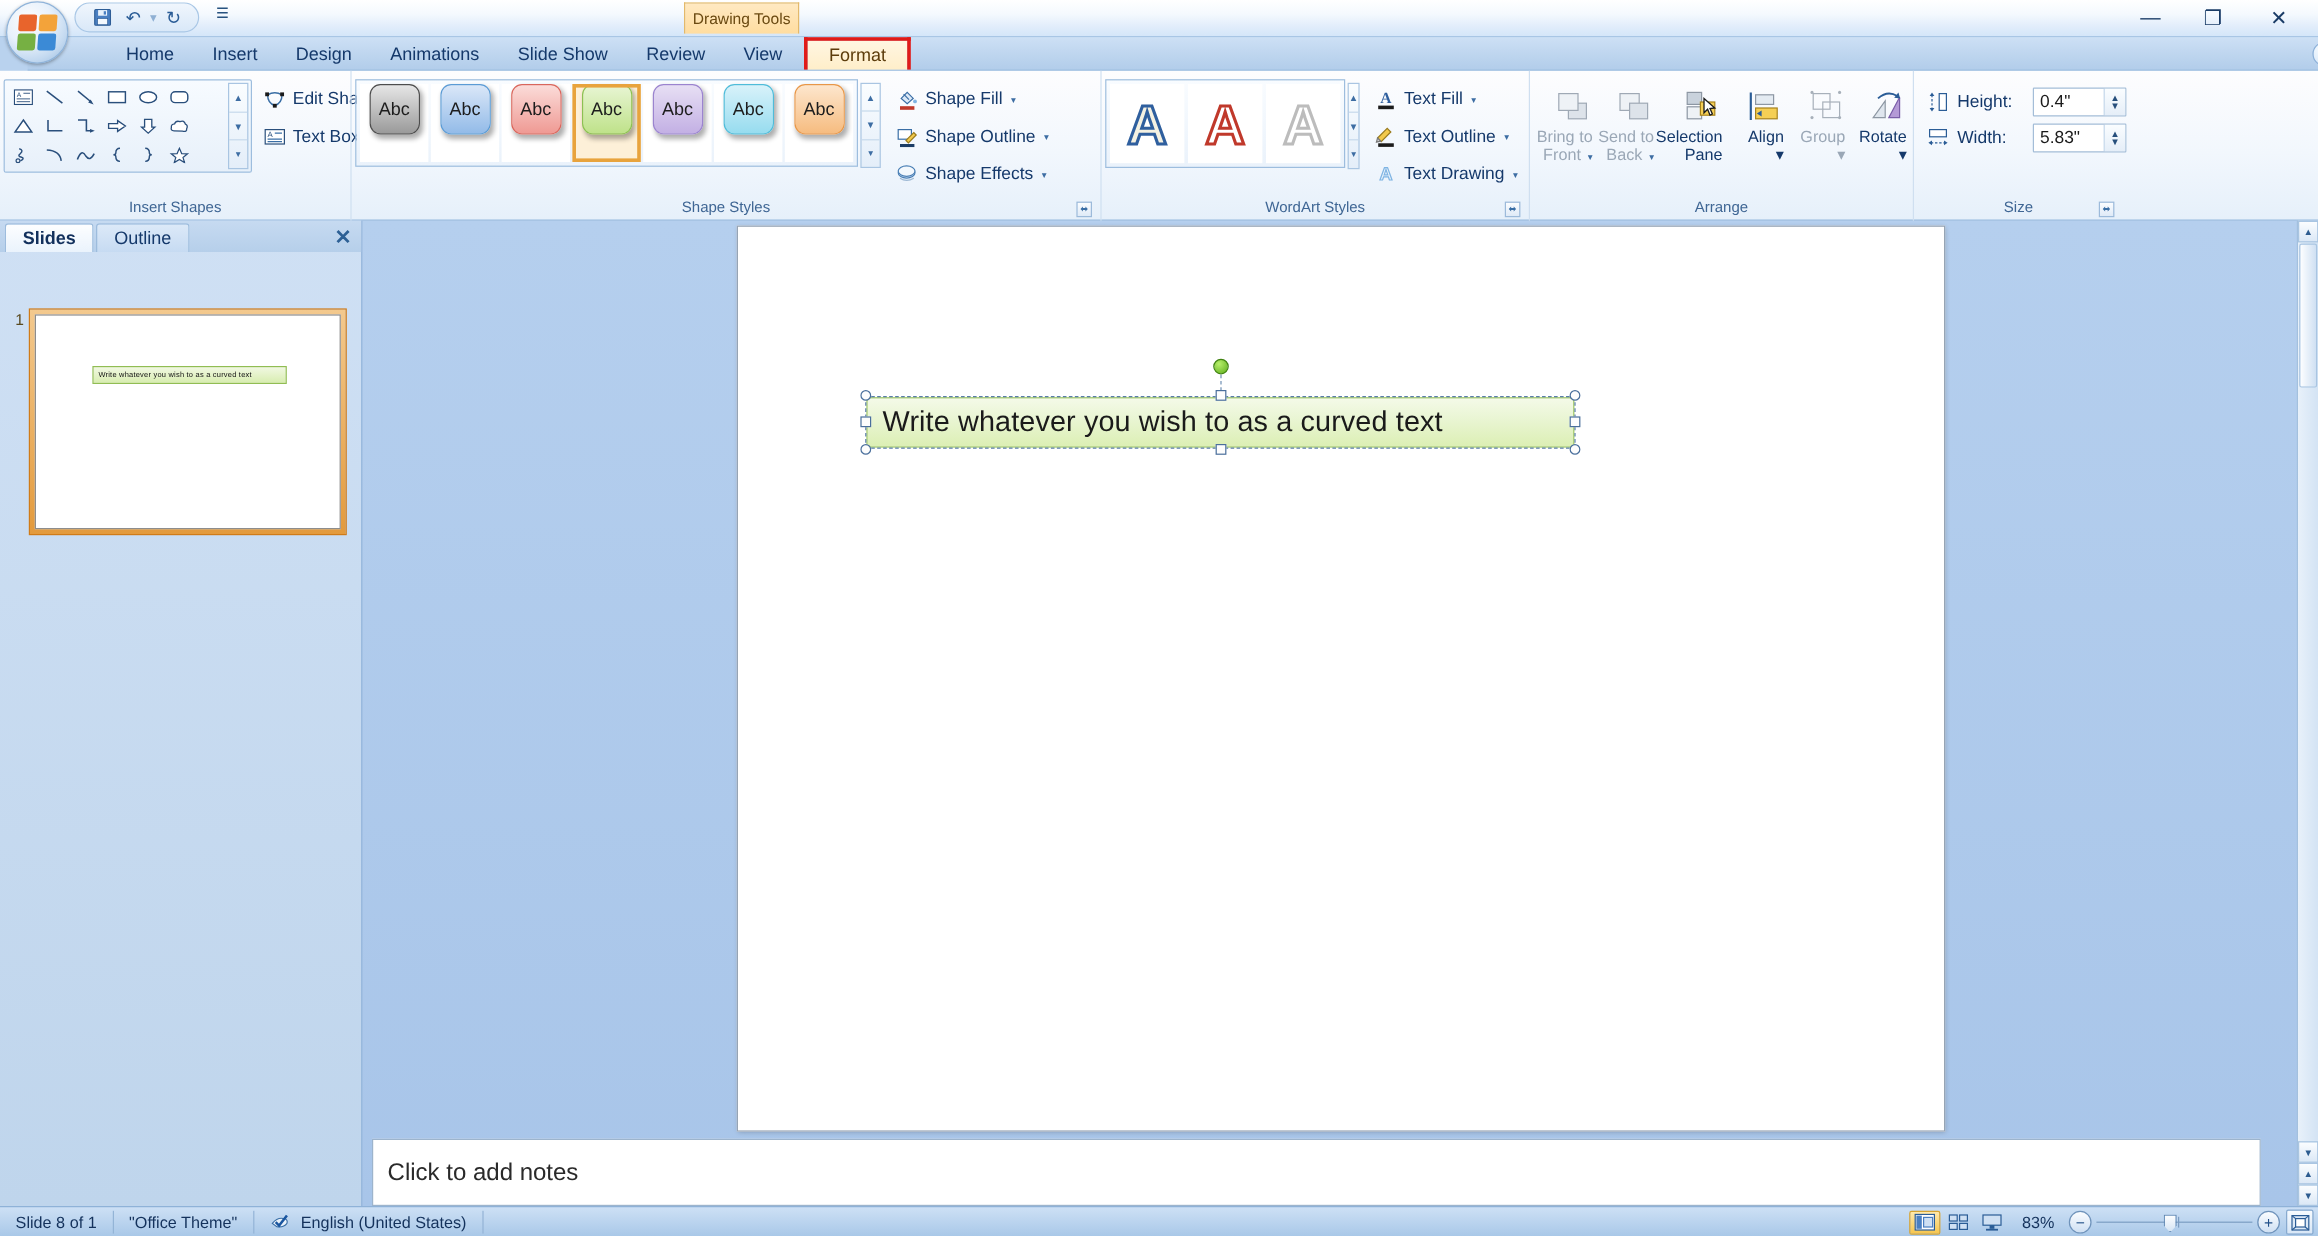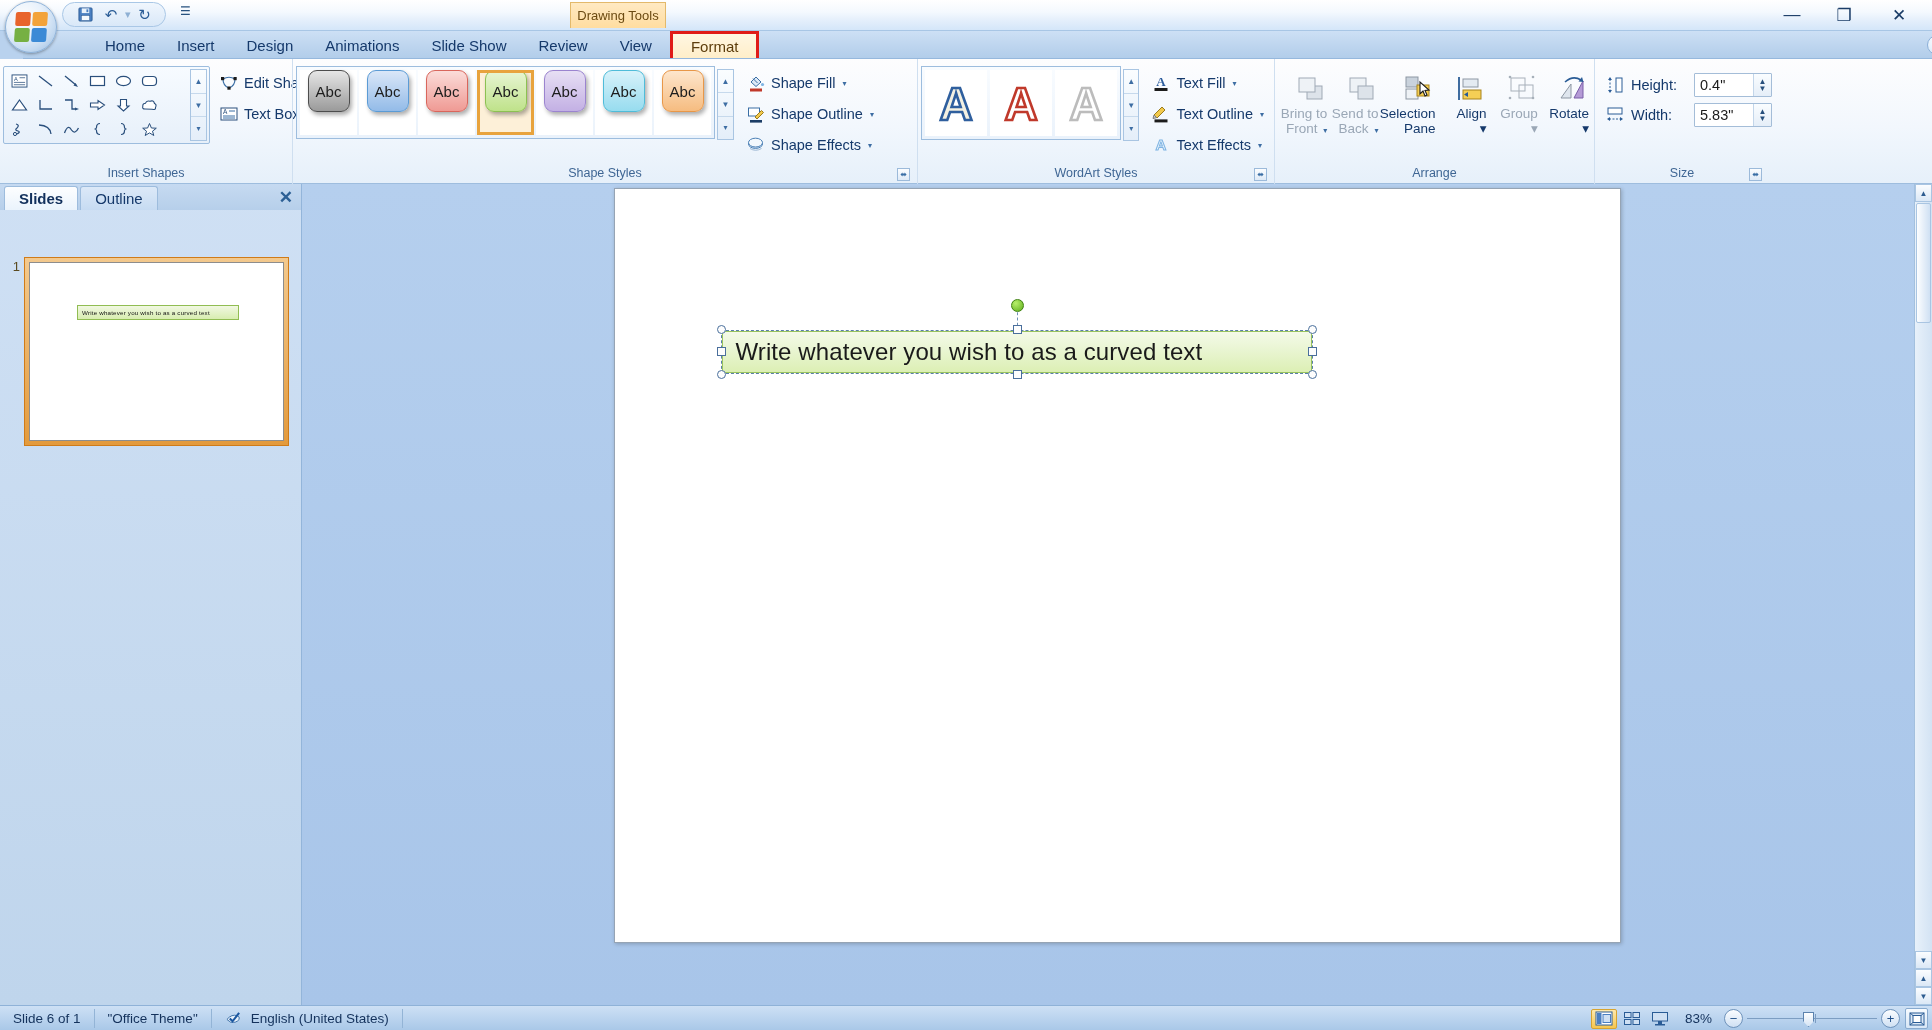--- a/index.html
+++ b/index.html
@@ -534,21 +534,21 @@
             </span>
           <span>Text Outline</span>
           <span class="caret">▾</span>
         </div>
         <div class="cmd">
           <span class="ico">
               <svg width="18" height="18" viewBox="0 0 18 18">
                 <text x="9" y="14" font-size="15" font-weight="bold" text-anchor="middle" fill="#e8f3fc" stroke="#7fb4e3" stroke-width="1" font-family="Liberation Sans, sans-serif">A</text>
               </svg>
             </span>
-          <span>Text Effects</span>
+          <span>Text Drawing</span>
           <span class="caret">▾</span>
         </div>
       </div>
     </div>
     <div class="rglabel">
       <span>WordArt Styles</span>
       <span class="dlg-launcher">⬌</span>
     </div>
   </div>
 
@@ -710,33 +710,36 @@
           <div class="hnd" style="left:291px;top:-6px"></div>
           <div class="hnd circ" style="left:586px;top:-6px"></div>
           <div class="hnd" style="left:-5px;top:16px"></div>
           <div class="hnd" style="left:586px;top:16px"></div>
           <div class="hnd circ" style="left:-5px;top:39px"></div>
           <div class="hnd" style="left:291px;top:39px"></div>
           <div class="hnd circ" style="left:586px;top:39px"></div>
         </div>
       </div>
     </div>
+    <div class="notes">
+      <span>Click to add notes</span>
+    </div>
     <div class="vsb">
       <div class="sbbtn">▲</div>
       <div class="sbthumb"></div>
       <div class="sbspace"></div>
       <div class="sbbtn">▼</div>
       <div class="sbbtn">▲</div>
       <div class="sbbtn">▼</div>
     </div>
   </div>
 </div>
 
 <div class="statusbar">
-  <div class="sbitem">Slide 6 of 1</div>
+  <div class="sbitem">Slide 8 of 1</div>
   <div class="sbitem">"Office Theme"</div>
   <div class="sbitem">
     <span style="margin-right:9px;display:inline-flex">
       <svg width="17" height="15" viewBox="0 0 18 16">
           <path d="M2 9 Q7 3 13 5 Q16 6 15 9 Q12 13 6 12 Z" fill="#e8f1fa" stroke="#3a6ea5"></path>
           <path d="M5 8 L8 11 L15 2" fill="none" stroke="#1a56a0" stroke-width="2.2"></path>
         </svg>
     </span>
     <span>English (United States)</span>
   </div>

